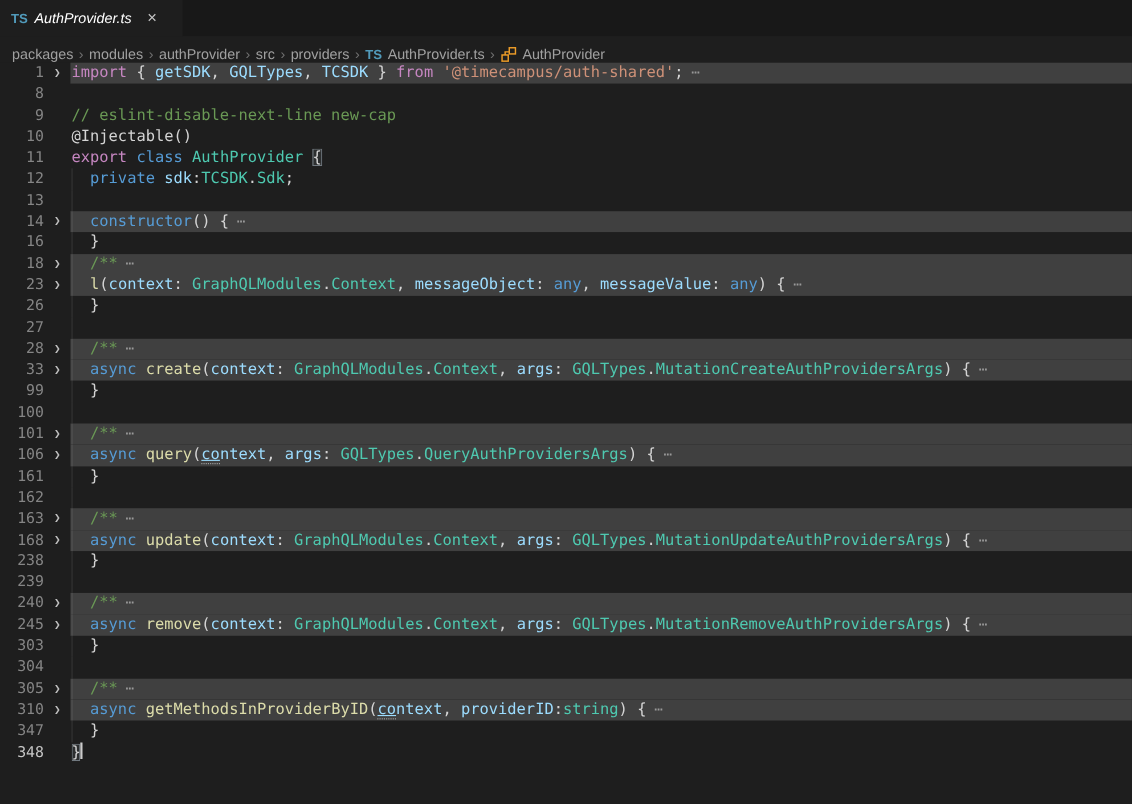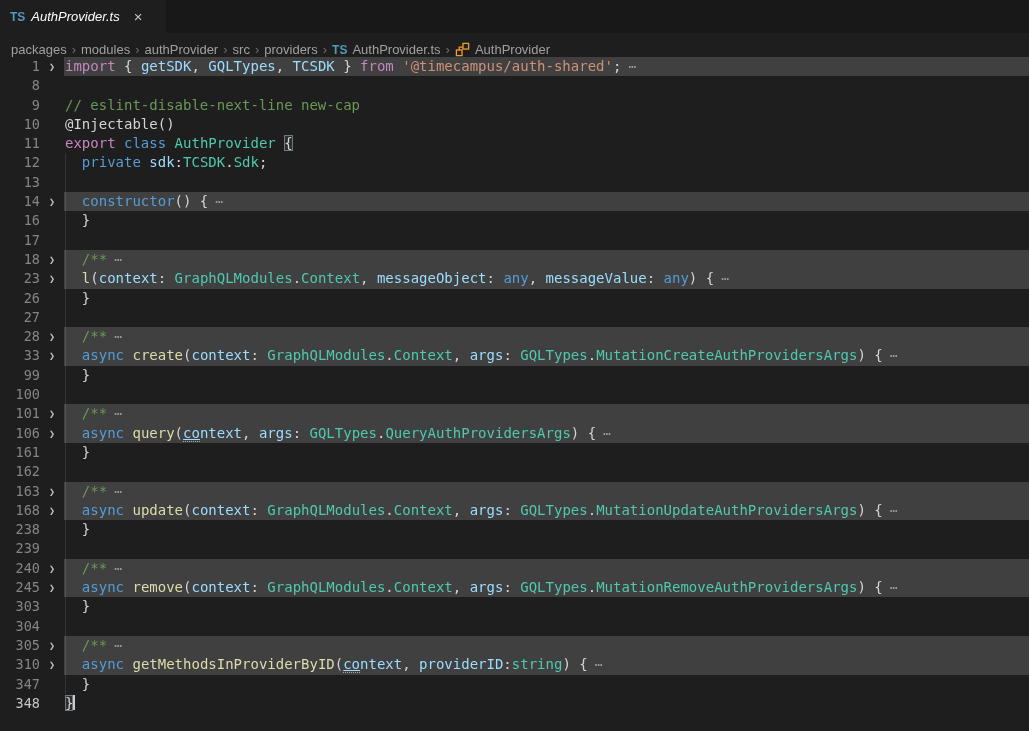--- a/index.html
+++ b/index.html
@@ -148,27 +148,20 @@
       </div>
       <div class="code g"><span class="tk-pl">  </span><span class="tk-kb">constructor</span><span class="tk-pl">() {</span><span class="ellipsis">⋯</span></div>
     </div>
     <div class="row">
       <div class="gutter">
         <span class="num">16</span>
         <span class="fold"></span>
       </div>
       <div class="code g"><span class="tk-pl">  }</span></div>
     </div>
-    <div class="row">
-      <div class="gutter">
-        <span class="num">17</span>
-        <span class="fold"></span>
-      </div>
-      <div class="code g"></div>
-    </div>
     <div class="row hl">
       <div class="gutter">
         <span class="num">18</span>
         <span class="fold">❯</span>
       </div>
       <div class="code g"><span class="tk-pl">  </span><span class="tk-cm">/**</span><span class="ellipsis">⋯</span></div>
     </div>
     <div class="row hl">
       <div class="gutter">
         <span class="num">23</span>

